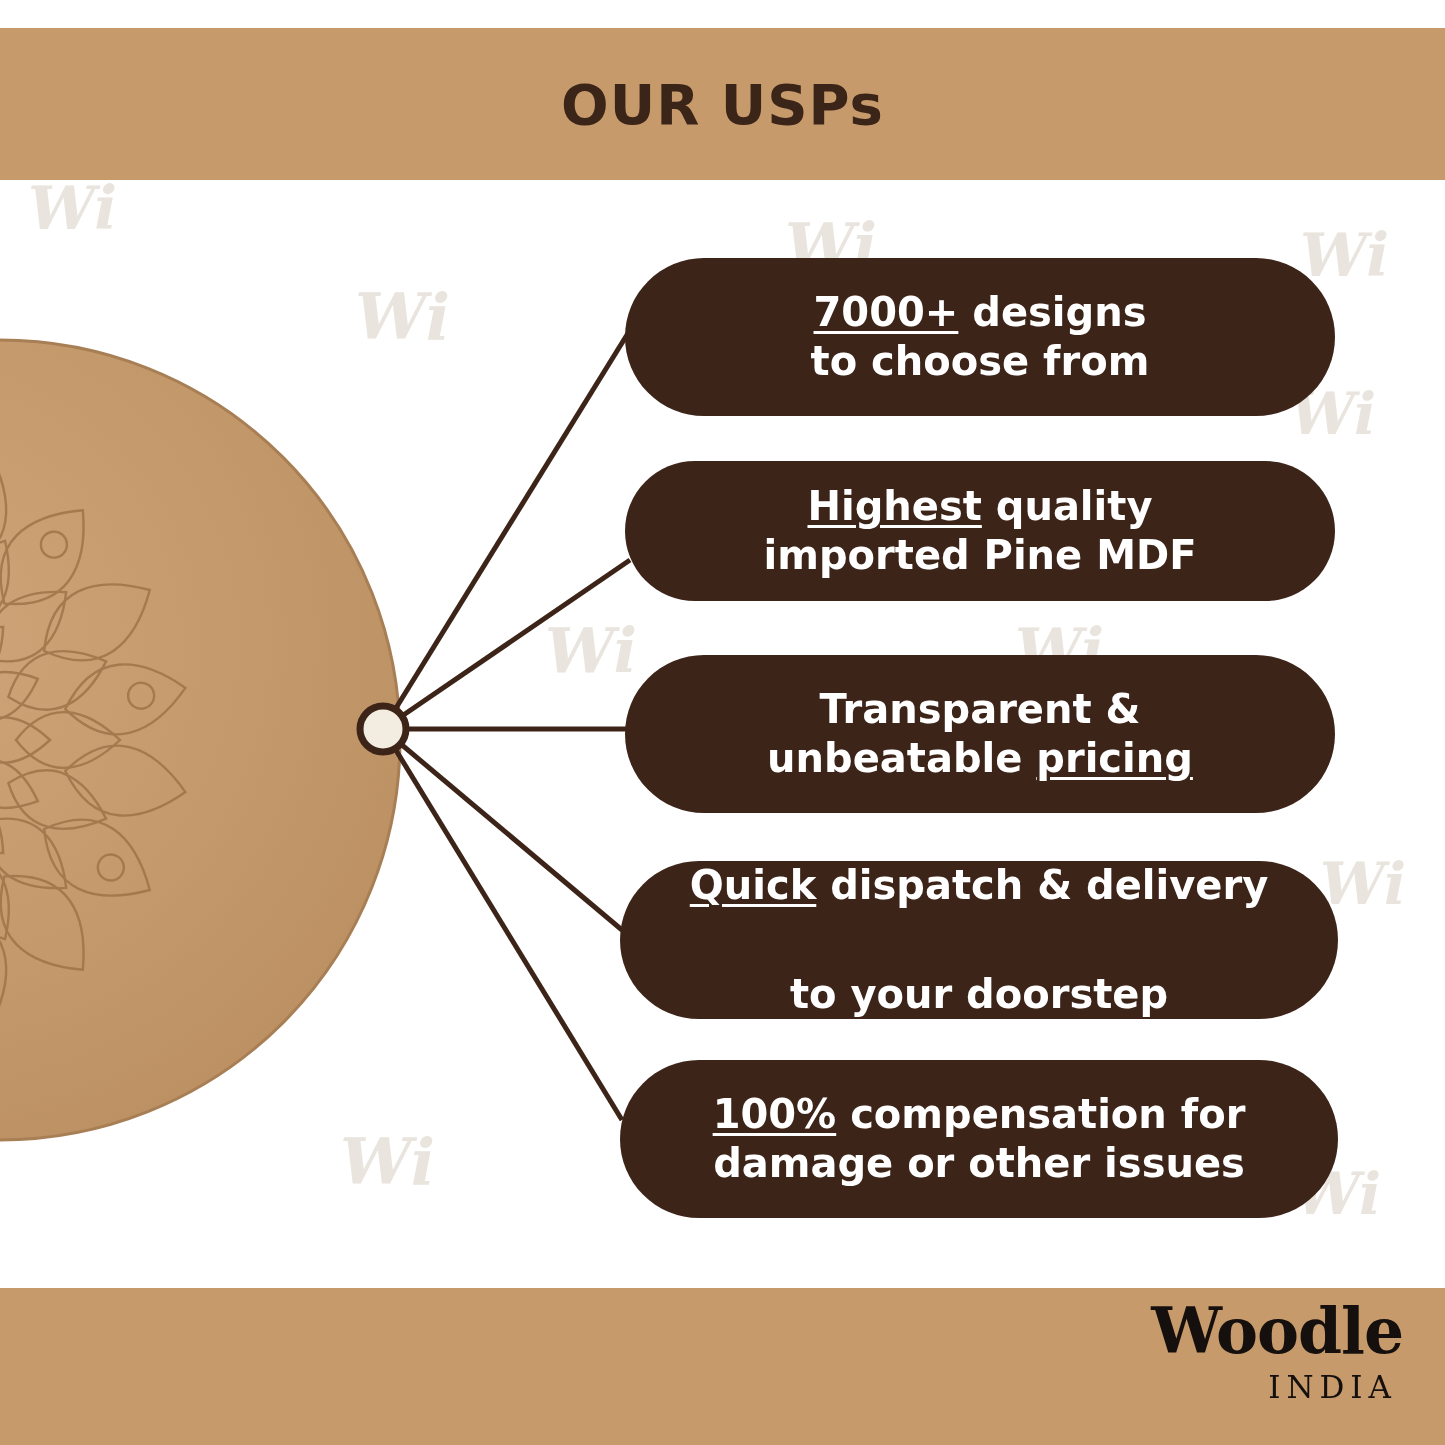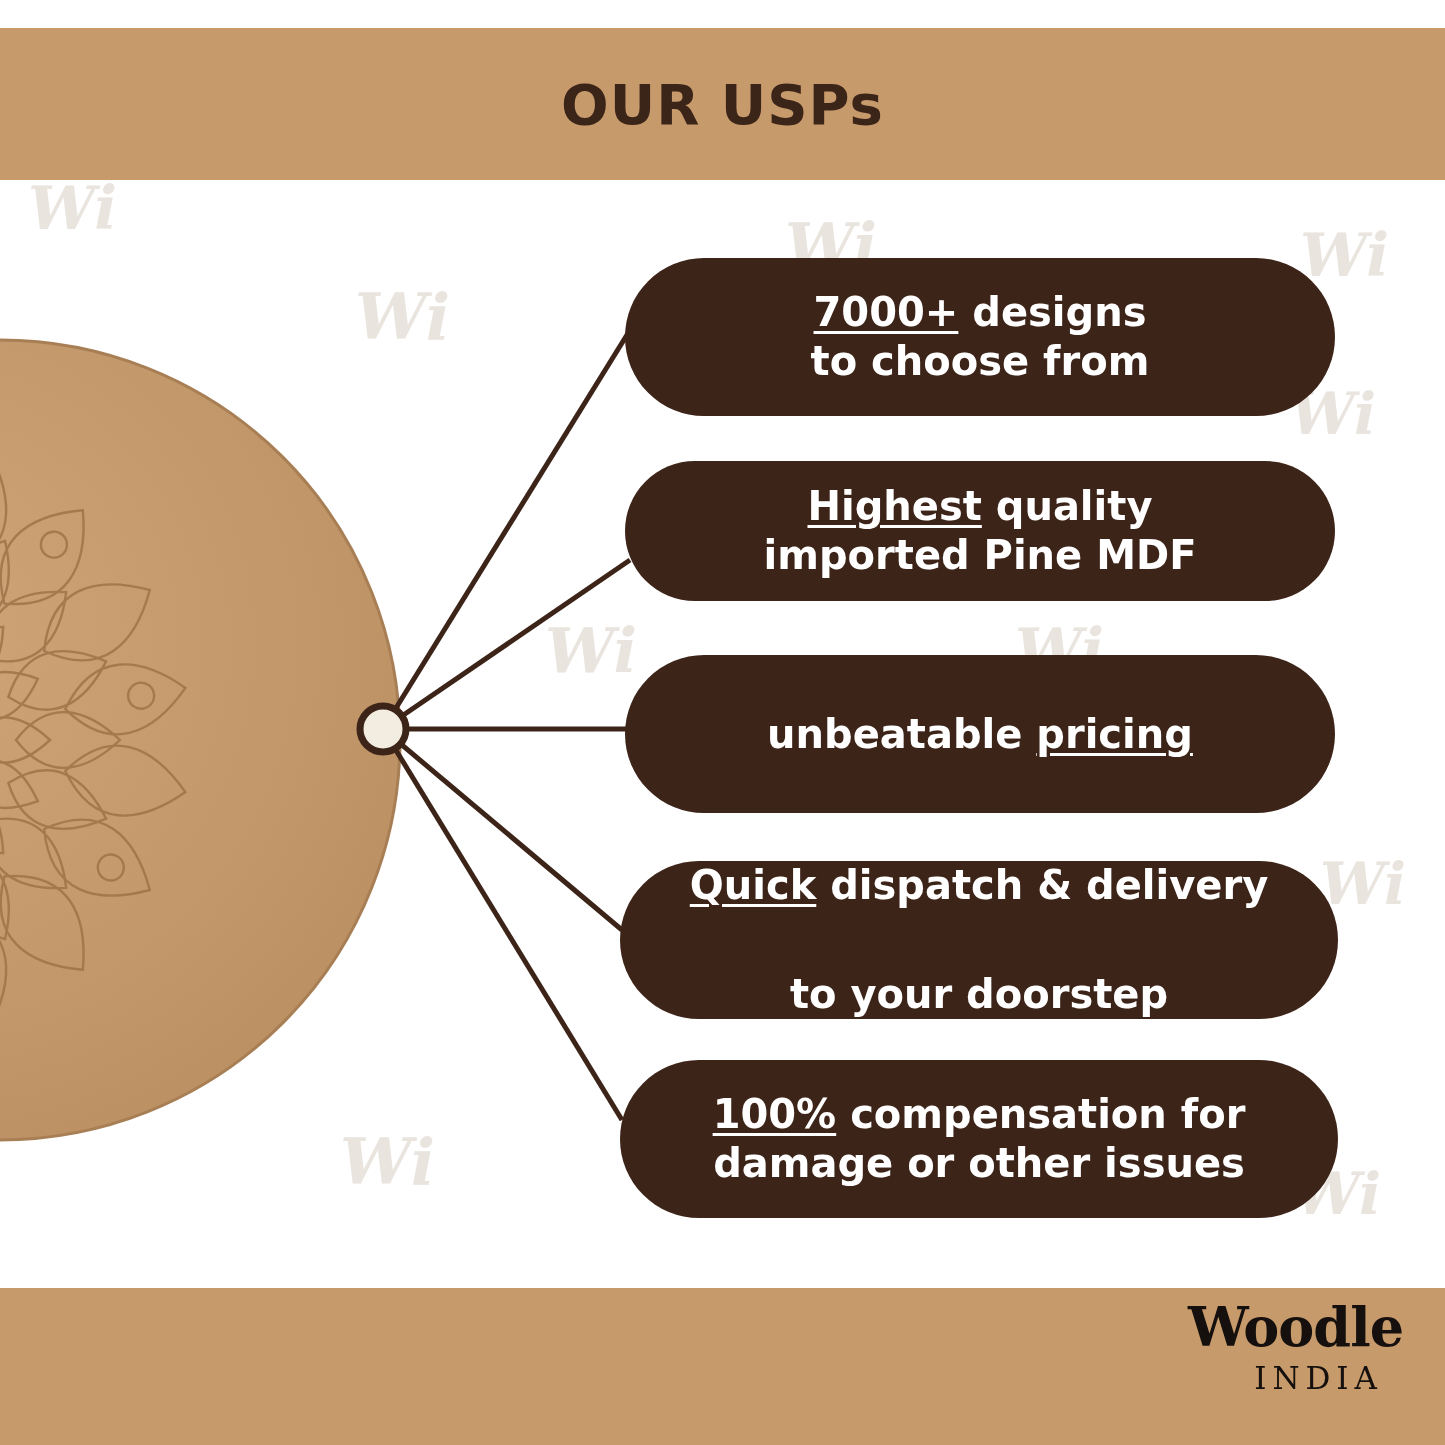--- a/index.html
+++ b/index.html
@@ -119,31 +119,31 @@
     right: 42px;
     top: 1300px;
     width: 420px;
     height: 132px;
     text-align: right;
     color: #15100d;
   }
   .brand-name {
     font-family: "DejaVu Serif", serif;
     font-weight: 700;
-    font-size: 54px;
+    font-size: 63px;
     letter-spacing: -1px;
     line-height: 1;
   }
   .brand-sub {
     font-family: "DejaVu Serif", serif;
     font-weight: 400;
     font-size: 31px;
     letter-spacing: 6px;
     margin-top: 6px;
-    margin-right: 20px;
+    margin-right: 6px;
   }
 </style>
 </head>
 <body>
 
 <div id="page">
 
   <div class="wm" style="left:28px; top:178px;  font-size:60px;">Wi</div>
   <div class="wm" style="left:355px; top:285px; font-size:64px;">Wi</div>
   <div class="wm" style="left:785px; top:215px; font-size:62px;">Wi</div>
@@ -273,20 +273,21 @@
     <div class="line"><span class="u">7000+</span><span> designs</span></div>
     <div class="line">to choose from</div>
   </div>
 
   <div class="pill pill-2">
     <div class="line"><span class="u">Highest</span><span> quality</span></div>
     <div class="line">imported Pine MDF</div>
   </div>
 
   <div class="pill pill-3">
+    <div class="line">Transparent &amp;</div>
     <div class="line"><span>unbeatable </span><span class="u">pricing</span></div>
   </div>
 
   <div class="pill pill-4">
     <div class="line"><span class="u">Quick</span><span> dispatch &amp; delivery</span></div>
     <div class="line">to your doorstep</div>
   </div>
 
   <div class="pill pill-5">
     <div class="line"><span class="u">100%</span><span> compensation for</span></div>

